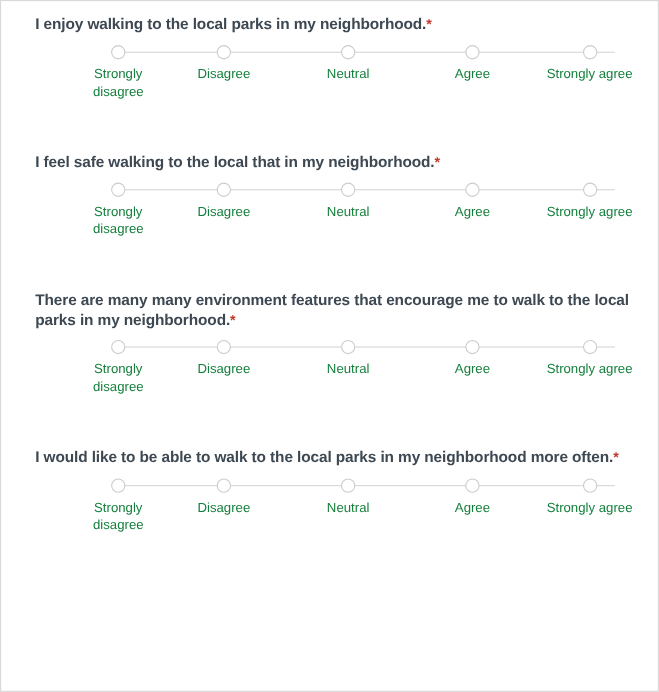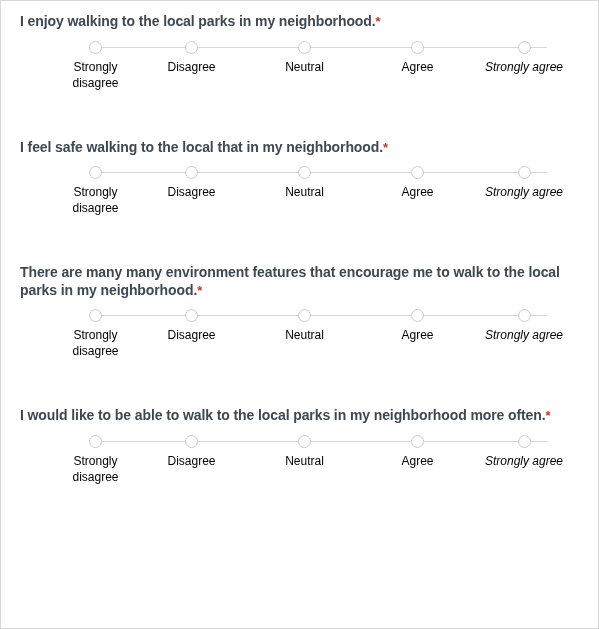--- a/index.html
+++ b/index.html
@@ -13,20 +13,21 @@
   }
 
   .page {
     position: relative;
     width: 599px;
     height: 629px;
     box-sizing: border-box;
     background: #ffffff;
     border: 1px solid #d8d8d8;
     overflow: hidden;
+    padding-left: 12px;
   }
 
   .survey {
     box-sizing: border-box;
     padding: 12px 18px 0 19px;
   }
 
   .question-block {
     margin-bottom: 46px;
   }
@@ -102,34 +103,33 @@
     background: #ffffff;
     box-sizing: content-box;
     position: relative;
     z-index: 2;
   }
 
   .rating-label {
     margin-top: 5px;
     font-size: 12px;
     line-height: 16px;
-    color: #000000;
+    color: #15803d;
     text-align: center;
     white-space: pre-line;
     width: 90px;
   }
 
   .rating-option.first .rating-label {
     width: 72px;
   }
 
   .rating-option.last .rating-label {
     width: 100px;
     white-space: nowrap;
-    font-style: italic;
   }
 </style>
 </head>
 <body>
 
 <div class="page">
   <div class="survey">
 
     <div class="question-block">
       <p class="question-text"><span>I enjoy walking to the local parks in my neighborhood.</span><span class="required-mark">*</span></p>

